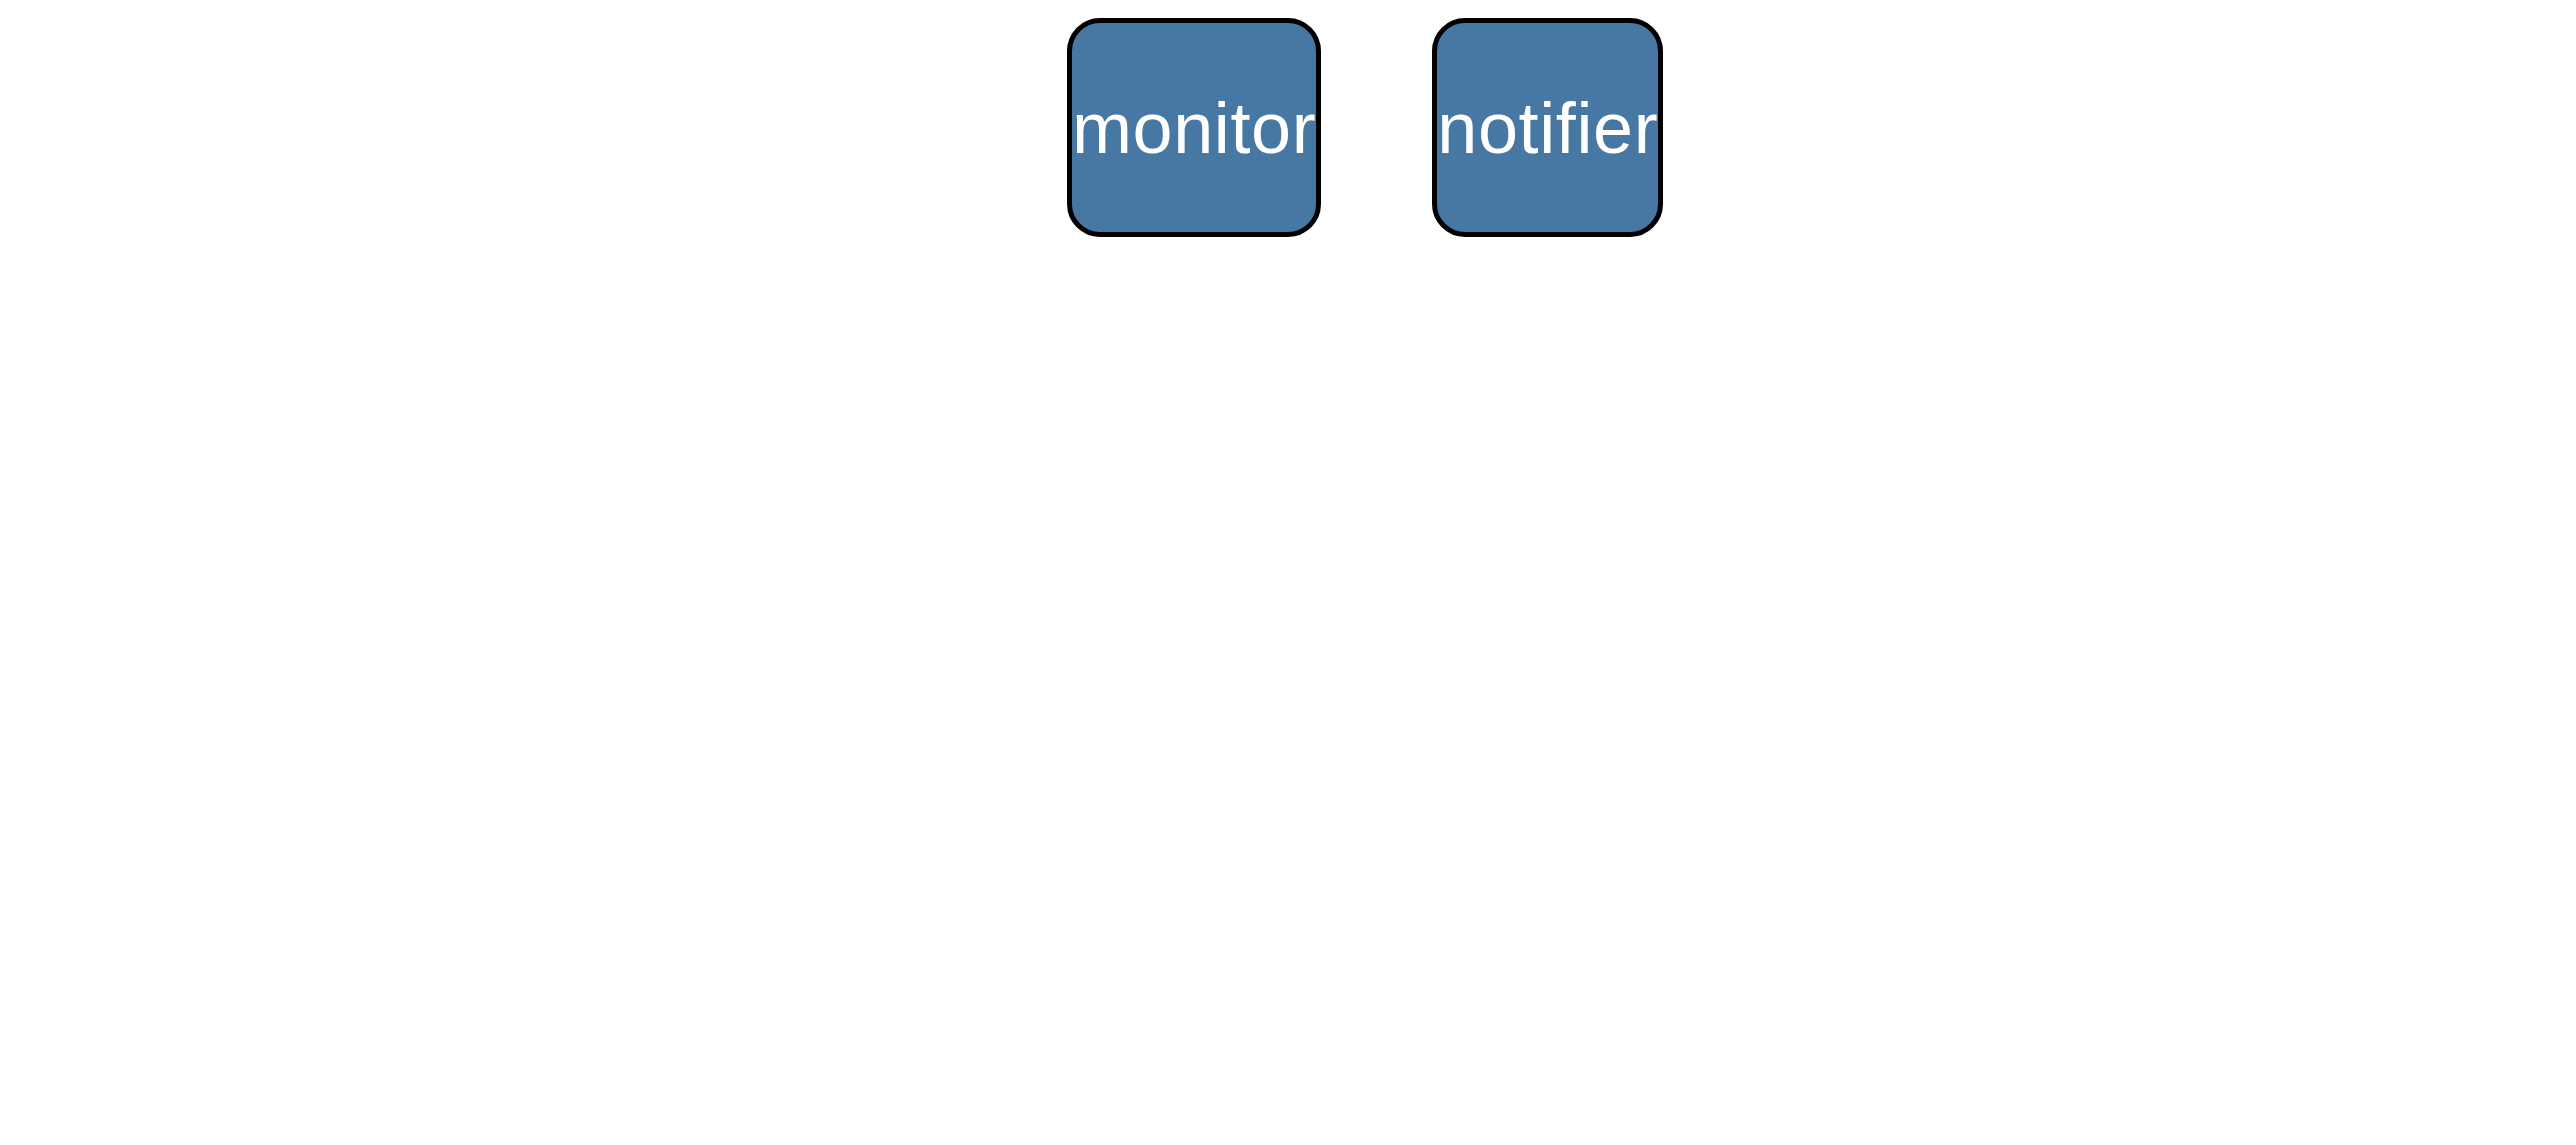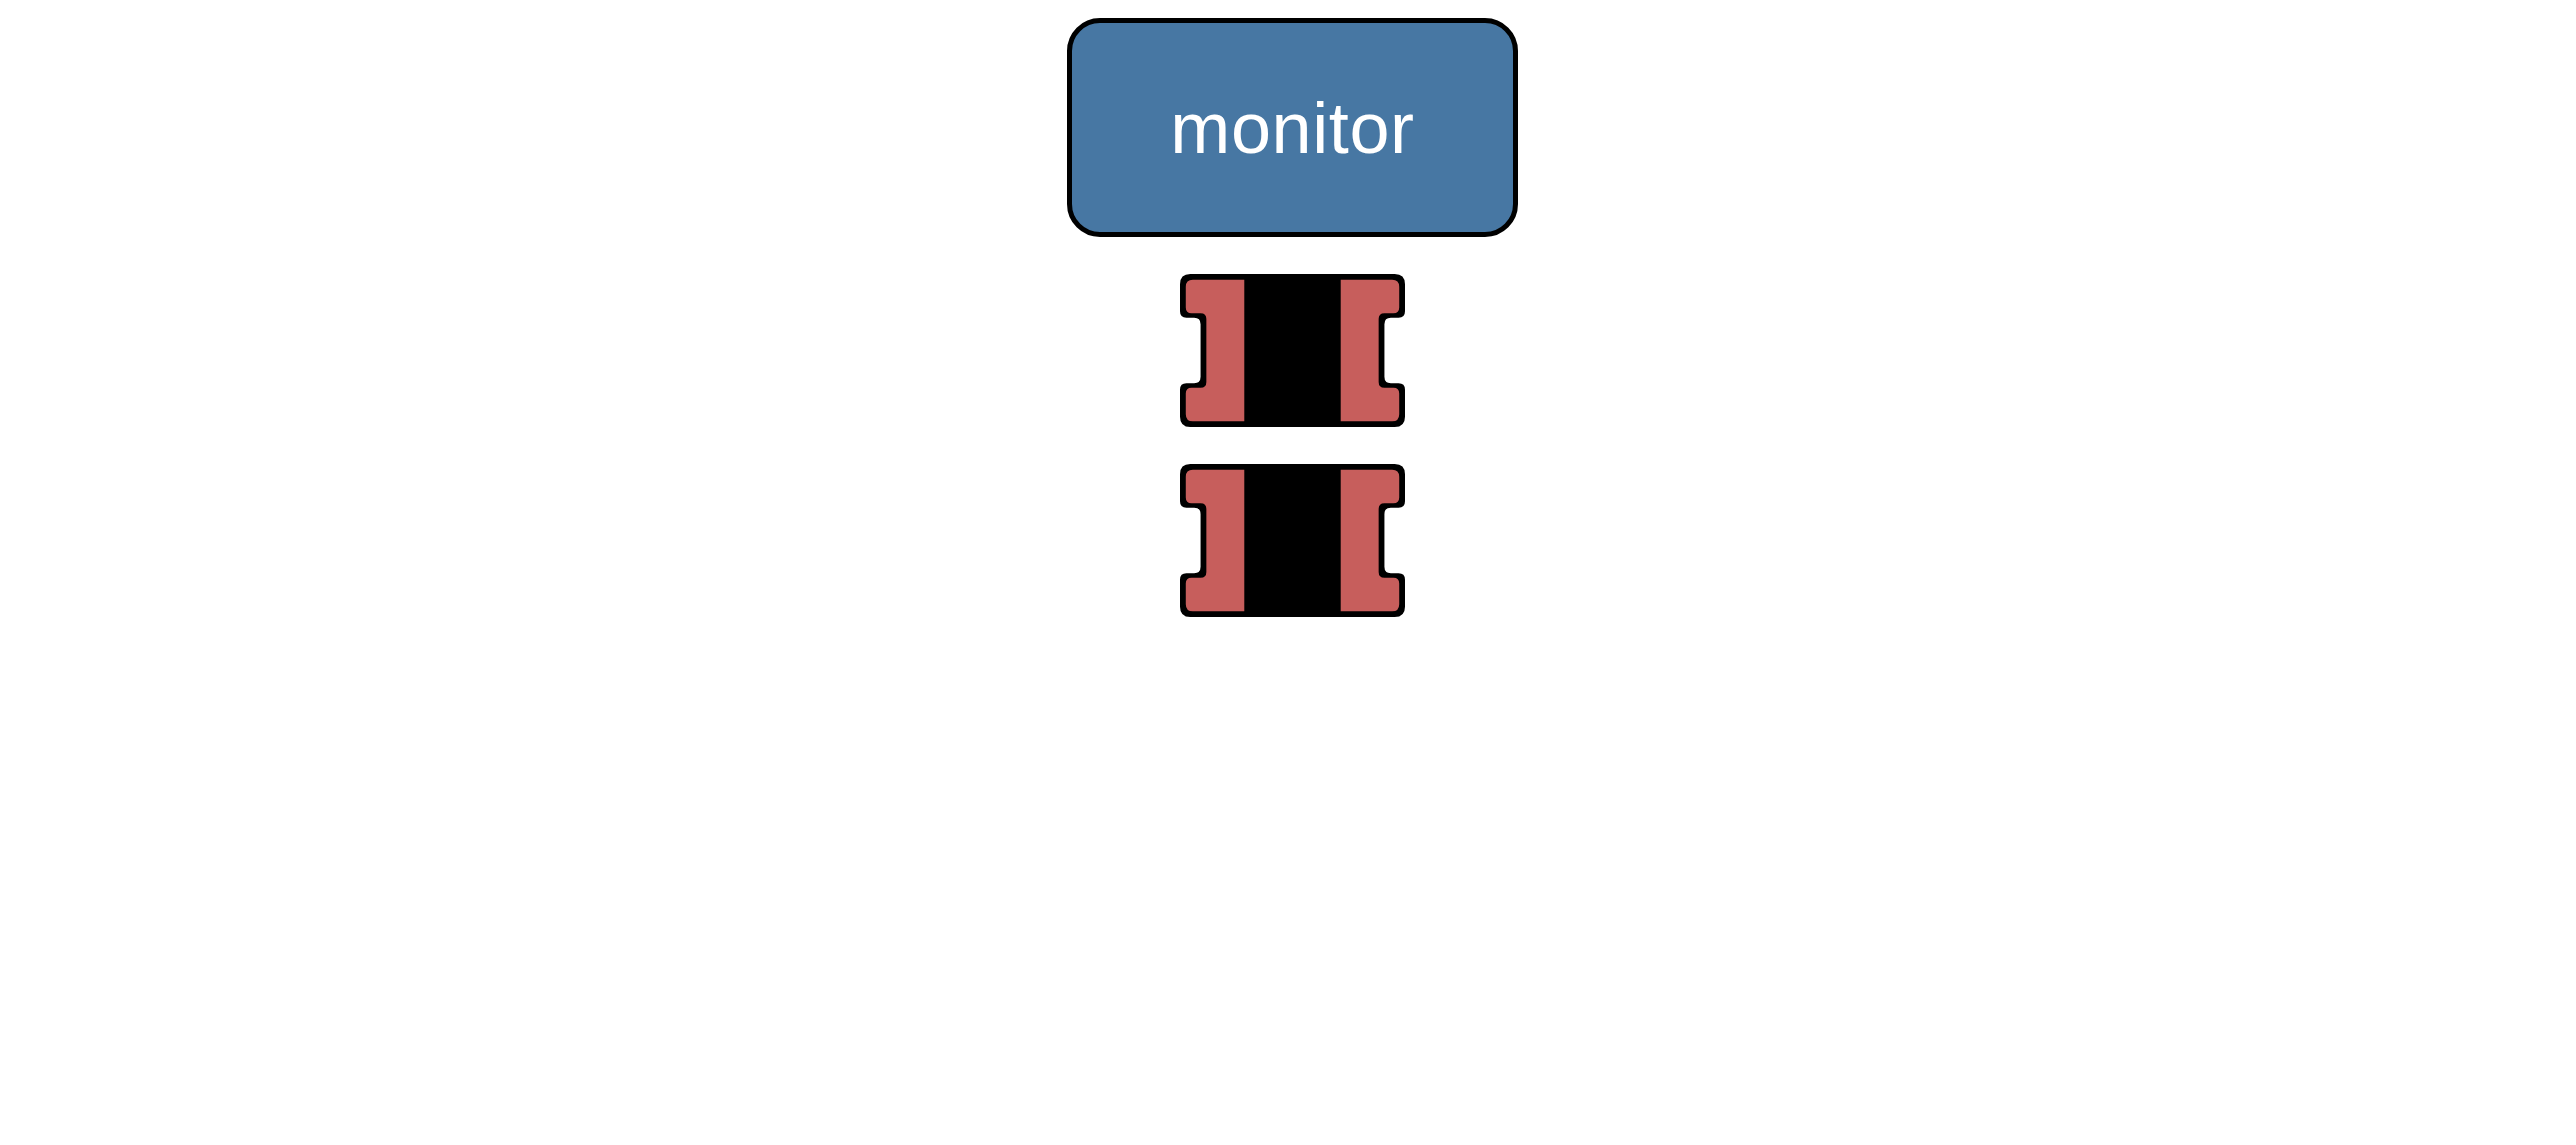--- a/index.html
+++ b/index.html
@@ -14,21 +14,21 @@
     position: relative;
     overflow: hidden;
     background: var(--background, #ffffff);
   }
   .stack {
     position: absolute;
     left: 1067px;
     top: 18px;
     width: 451px;
     display: flex;
-    flex-direction: column;
+    flex-direction: row;
     align-items: center;
     gap: 37px;
   }
   .node {
     box-sizing: border-box;
     width: 451px;
     height: 219px;
     background: var(--node-fill, #4777A3);
     border: 5.2px solid var(--node-border, #000000);
     border-radius: 33px;
@@ -68,16 +68,19 @@
       <path class="cap" d="M 330,9 H 250 V 229 H 330 Q 341,229 341,218 V 186 Q 341,177 332,177 H 318 Q 309,177 309,168 V 70 Q 309,61 318,61 H 332 Q 341,61 341,52 V 20 Q 341,9 330,9 Z"></path>
     </svg>
 
 
     <svg class="connector" viewBox="0 0 350 238" aria-hidden="true">
       <path class="body" d="M 16,0 H 334 Q 350,0 350,16 V 58 Q 350,68 340,68 H 328 Q 318,68 318,78 V 160 Q 318,170 328,170 H 340 Q 350,170 350,180 V 222 Q 350,238 334,238 H 16 Q 0,238 0,222 V 180 Q 0,170 10,170 H 22 Q 32,170 32,160 V 78 Q 32,68 22,68 H 10 Q 0,68 0,58 V 16 Q 0,0 16,0 Z"></path>
       <path class="cap" d="M 20,9 H 100 V 229 H 20 Q 9,229 9,218 V 186 Q 9,177 18,177 H 32 Q 41,177 41,168 V 70 Q 41,61 32,61 H 18 Q 9,61 9,52 V 20 Q 9,9 20,9 Z"></path>
       <path class="cap" d="M 330,9 H 250 V 229 H 330 Q 341,229 341,218 V 186 Q 341,177 332,177 H 318 Q 309,177 309,168 V 70 Q 309,61 318,61 H 332 Q 341,61 341,52 V 20 Q 341,9 330,9 Z"></path>
     </svg>
 
+    <div class="node">
+      <span class="node-label">notifier</span>
+    </div>
 
   </div>
 </div>
 
 
 </body></html>

